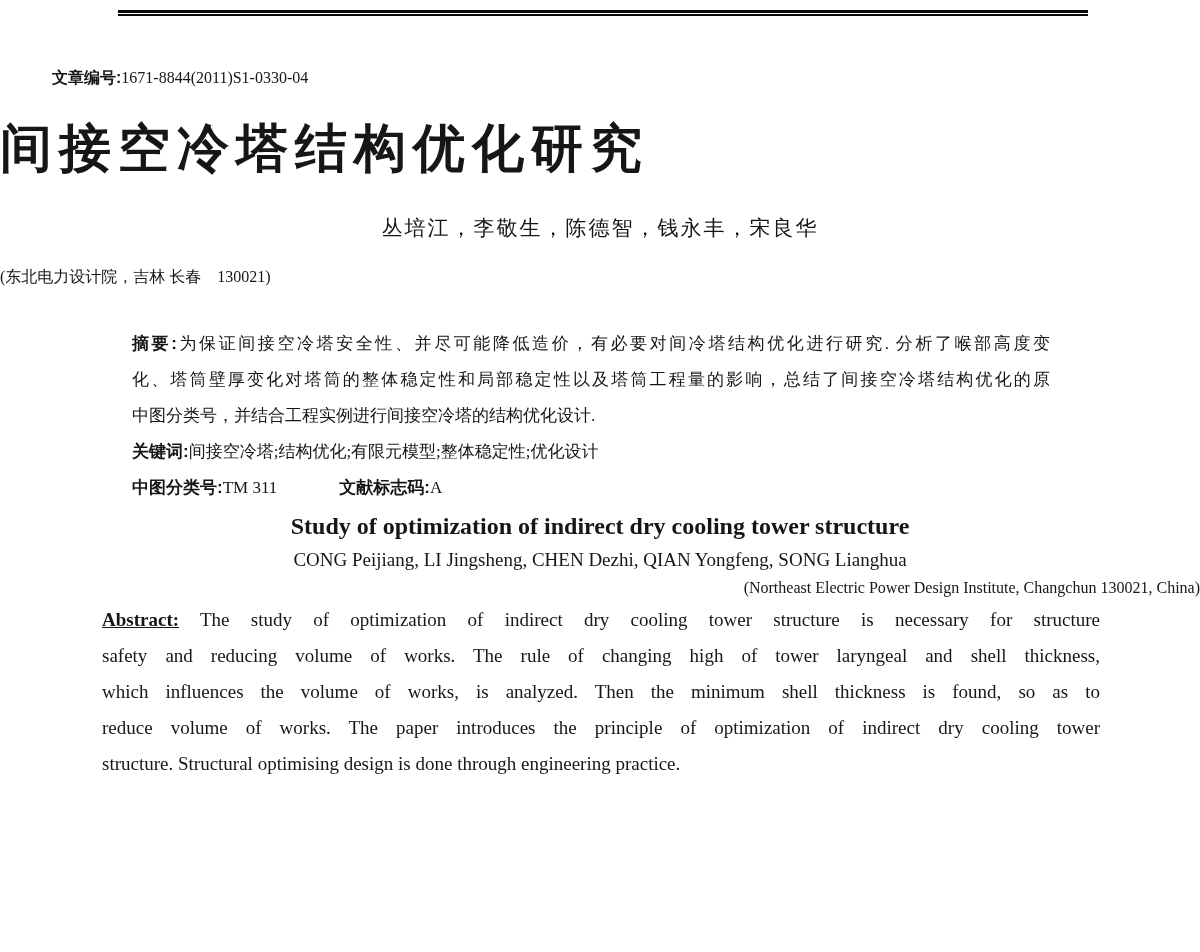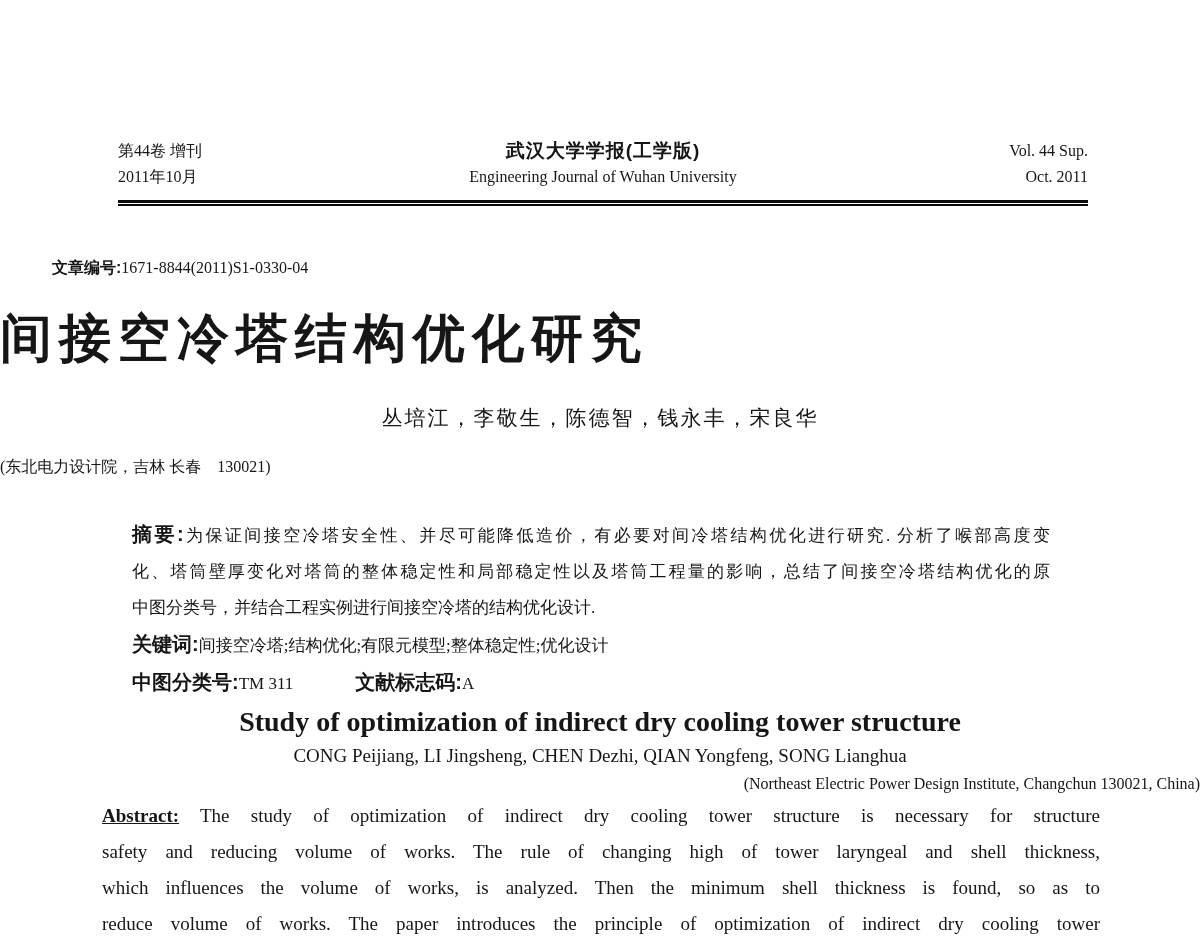--- a/index.html
+++ b/index.html
@@ -69,29 +69,29 @@
     margin-top: 24px;
     font-size: 16px;
     line-height: 22px;
   }
   
   .cn-block {
     margin: 38px 150px 0 132px;
     font-size: 17px;
     line-height: 36px;
   }
-  .cn-block .label-hei { font-size: 20px; }
+  .cn-block .label-hei { font-size: 17px; }
   .jline { text-align: justify; text-align-last: justify; }
   .gap { display: inline-block; width: 62px; }
   
   .title-en {
     margin-top: 2px;
     text-align: center;
     font-weight: bold;
-    font-size: 28px;
+    font-size: 24px;
     line-height: 36px;
   }
   .authors-en {
     margin-top: 2px;
     text-align: center;
     font-size: 19px;
     line-height: 28px;
   }
   .affil-en {
     margin-top: 2px;
@@ -105,34 +105,20 @@
     font-size: 19px;
     line-height: 36px;
   }
   .en-abstract .abstract-label { font-weight: bold; text-decoration: underline; }
 </style>
 </head>
 <body>
 
 <div class="page">
 
-  <div class="masthead">
-    <div class="mh-col mh-left">
-      <div>第44卷 增刊</div>
-      <div>2011年10月</div>
-    </div>
-    <div class="mh-center">
-      <div class="mh-journal-cn">武汉大学学报(工学版)</div>
-      <div class="mh-journal-en">Engineering Journal of Wuhan University</div>
-    </div>
-    <div class="mh-col mh-right">
-      <div>Vol. 44 Sup.</div>
-      <div>Oct. 2011</div>
-    </div>
-  </div>
 
   <div class="rule"></div>
 
   <div class="article-no">
     <span class="label-hei">文章编号:</span><span>1671-8844(2011)S1-0330-04</span>
   </div>
 
   <div class="title-cn">间接空冷塔结构优化研究</div>
   <div class="authors-cn">丛培江，李敬生，陈德智，钱永丰，宋良华</div>
   <div class="affil-cn">(东北电力设计院，吉林 长春　130021)</div>

